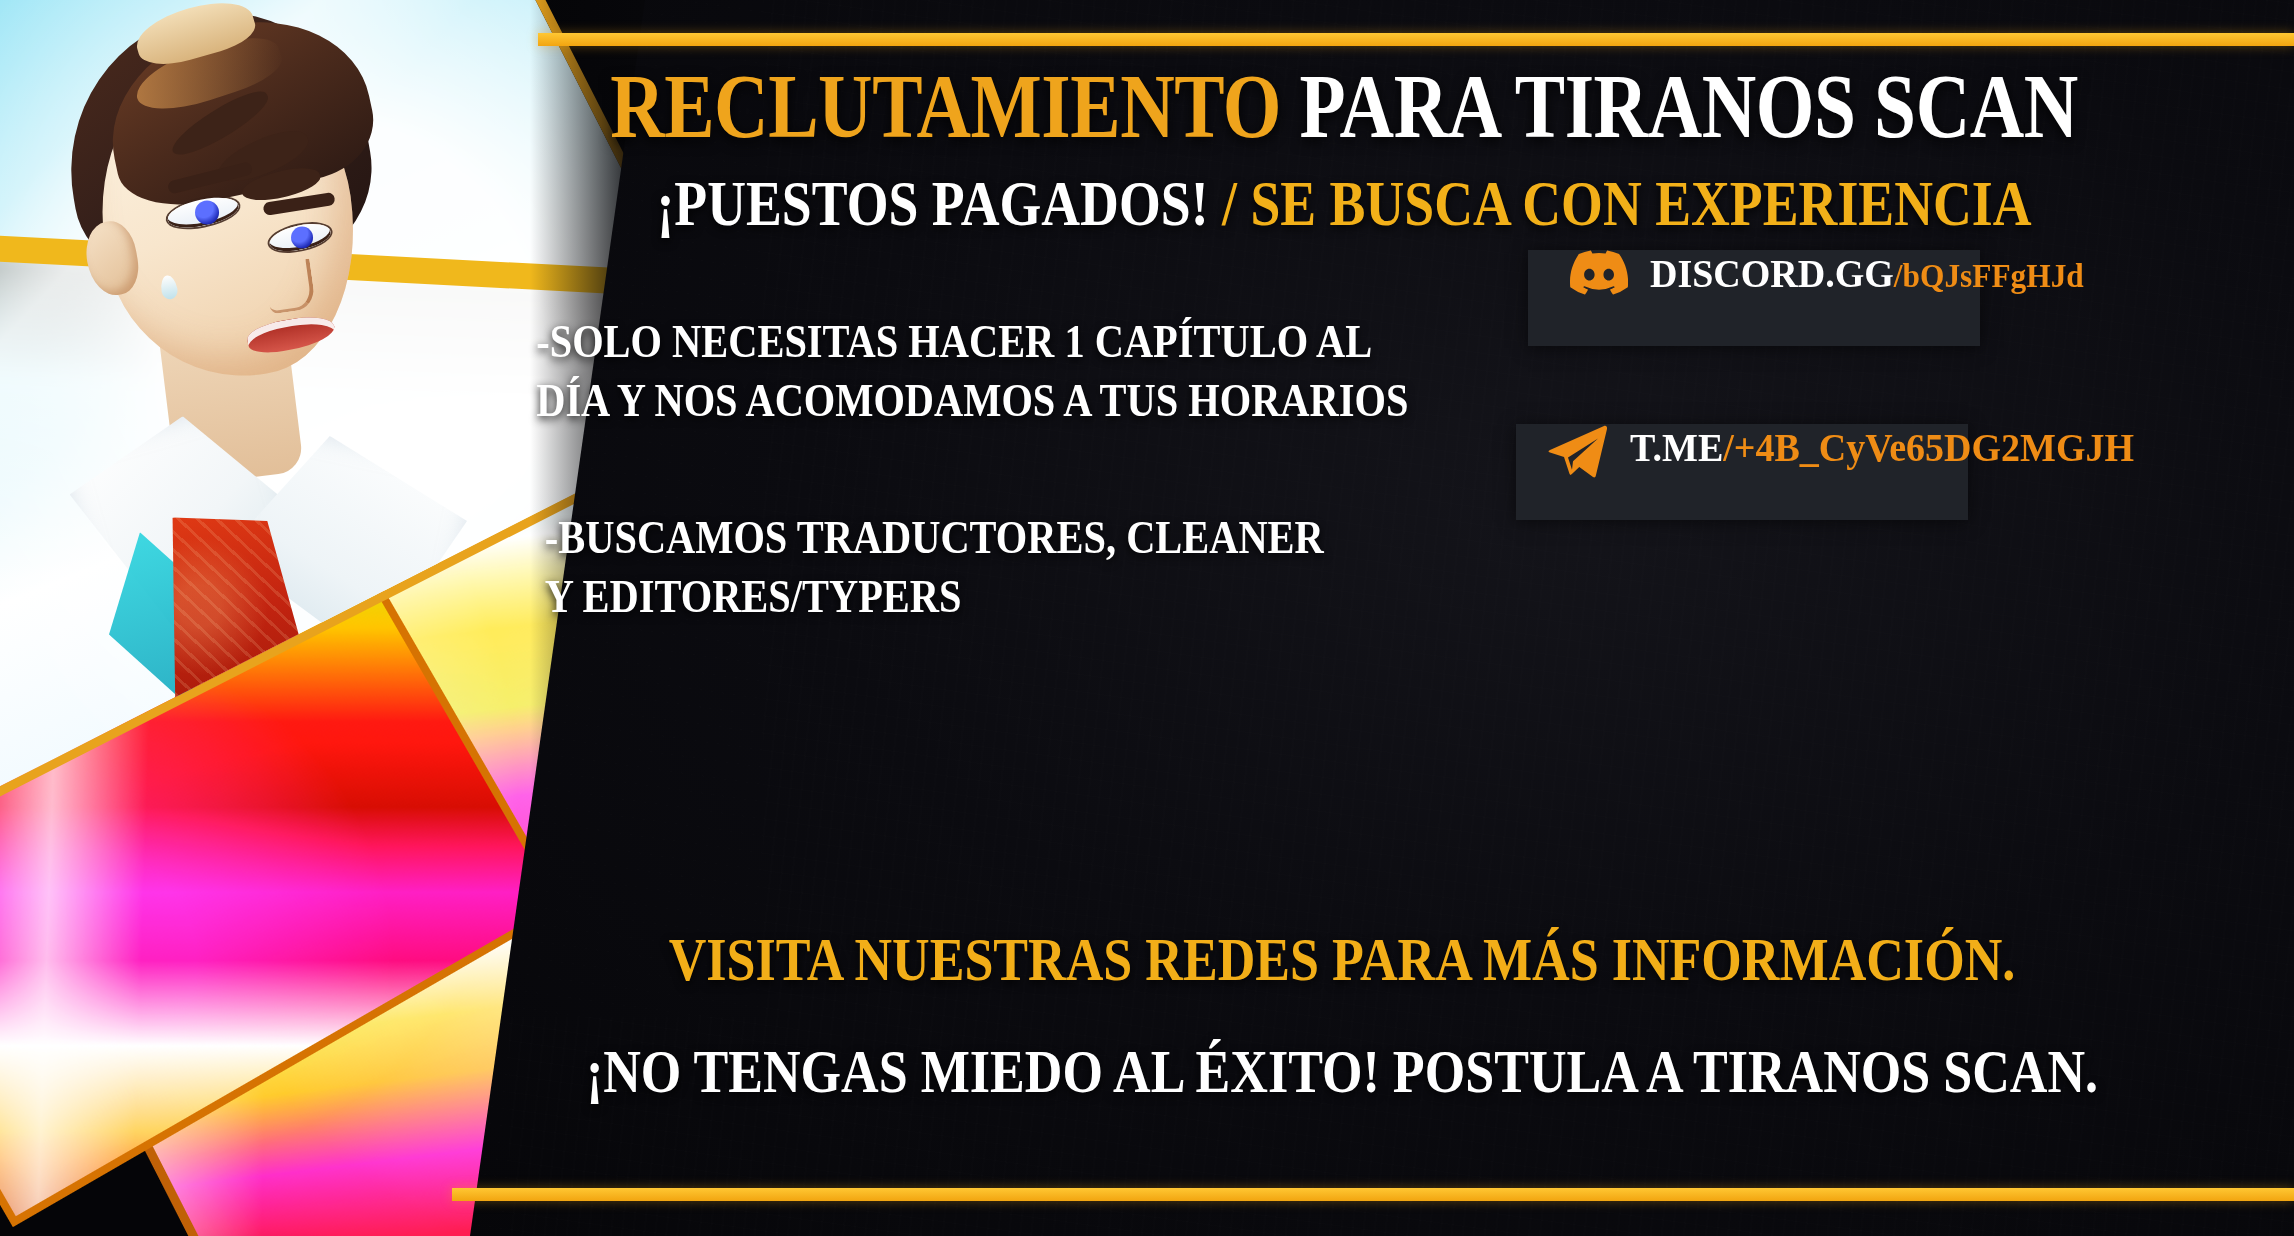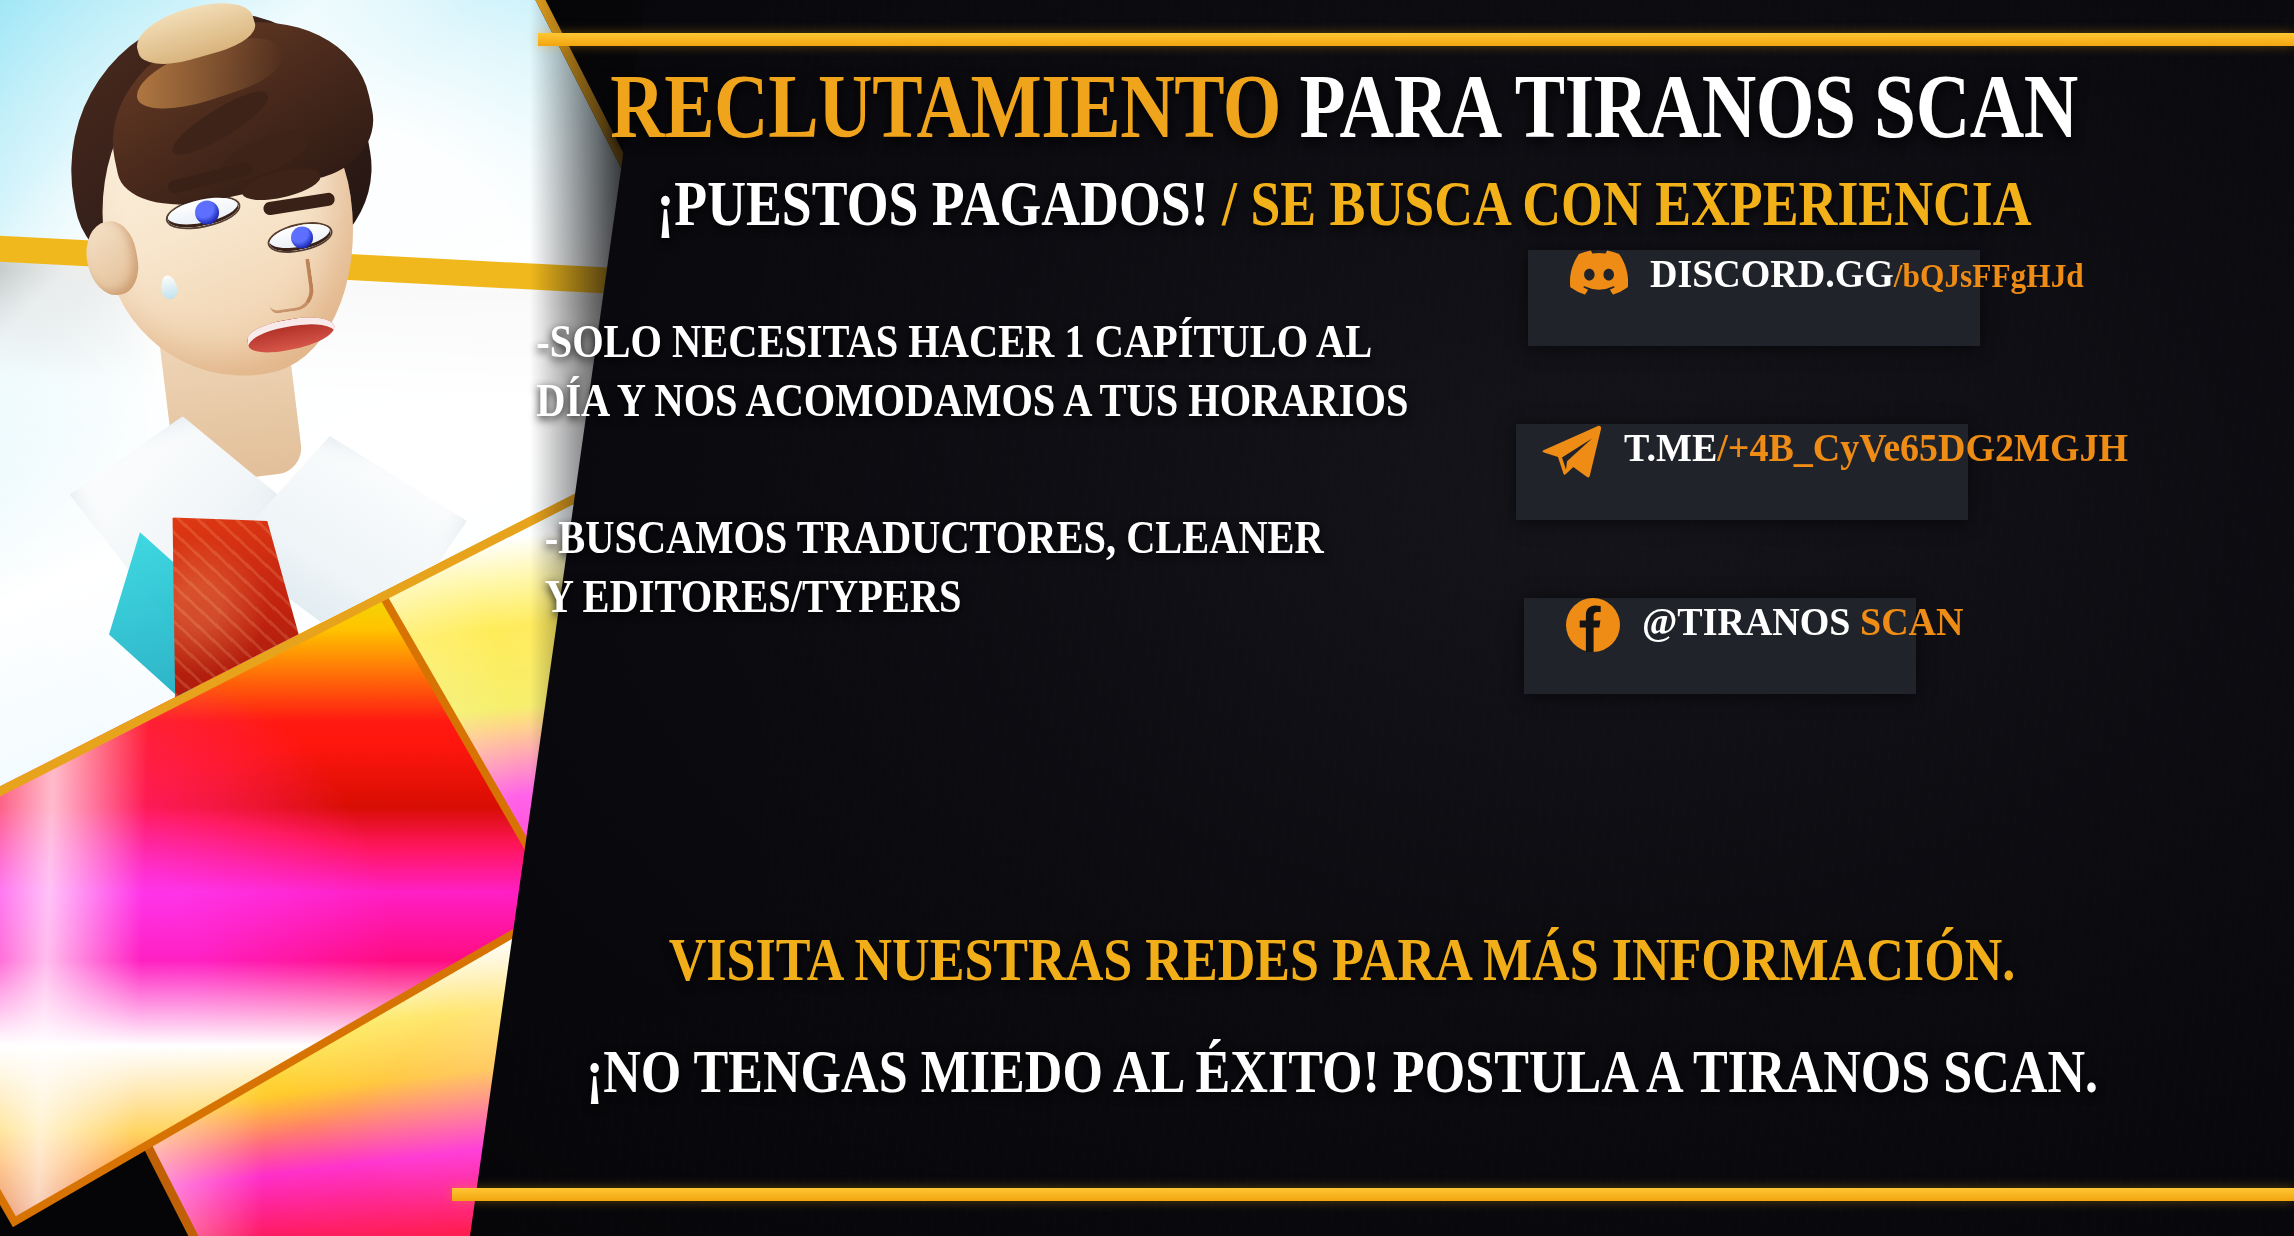--- a/index.html
+++ b/index.html
@@ -237,21 +237,21 @@
   .body-block .ln{display:block;white-space:nowrap;}
   .body-block.two .ln{white-space:nowrap;}
 
   
   .cards{position:absolute;left:1098px;top:250px;}
   .card{
     position:relative;background:#202329;display:flex;align-items:flex-start;
     box-shadow:0 2px 16px rgba(0,0,0,.55);
   }
   .card.c1{width:452px;height:96px;padding-left:42px;margin-bottom:78px;}
-  .card.c2{width:452px;height:96px;padding-left:24px;margin-bottom:78px;margin-left:-12px;}
+  .card.c2{width:452px;height:96px;padding-left:30px;margin-bottom:78px;margin-left:-12px;}
   .card.c3{width:392px;height:96px;padding-left:42px;margin-left:-4px;}
 
   .ic{flex:0 0 auto;display:inline-flex;align-items:center;justify-content:center;}
   .ic svg{display:block;}
 
   .card-text{
     margin-left:22px;font-weight:700;font-size:40px;white-space:nowrap;
     transform:scaleX(.95);transform-origin:left center;
   }
   .card-text .t-w{color:#ffffff;}
@@ -362,31 +362,20 @@
         <span class="ic">
           <svg width="62" height="54" viewBox="0 0 62 54" aria-hidden="true">
             <path fill="#ef8c15" d="M58 2 4 26c-2 .9-2 2 0 2.6l14 4.3 5.4 16.6c.6 1.7 1.3 1.8 2.5.6l7.4-7.2L47 53c1.4.8 2.4.4 2.8-1.3L61 5.1C61.5 3 60.1 1.1 58 2zM22 33.5l30-19-25 22.7-1 8.6-4-12.3z"></path>
           </svg>
         </span>
         <span class="card-text">
           <span class="t-w">T.ME</span><span class="t-o">/+4B_CyVe65DG2MGJH</span>
         </span>
       </div>
 
-      <div class="card c3">
-        <span class="ic">
-          <svg width="54" height="54" viewBox="0 0 54 54" aria-hidden="true">
-            <circle cx="27" cy="27" r="27" fill="#ef8c15"></circle>
-            <path fill="#141414" d="M33.3 29.6l1.1-7.1h-6.8v-4.6c0-1.9.9-3.8 4-3.8h3.1V8a38 38 0 0 0-5.5-.5c-5.6 0-9.3 3.4-9.3 9.6v5.4h-6.2v7.1h6.2V54a24.7 24.7 0 0 0 7.7 0V29.6z"></path>
-          </svg>
-        </span>
-        <span class="card-text">
-          <span class="t-w">@TIRANOS</span><span class="t-o"> SCAN</span>
-        </span>
-      </div>
 
     </div>
 
     <div class="footer-1">VISITA NUESTRAS REDES PARA MÁS INFORMACIÓN.</div>
     <div class="footer-2">¡NO TENGAS MIEDO AL ÉXITO! POSTULA A TIRANOS SCAN.</div>
 
   </div>
 </div>
 
 </body></html>

